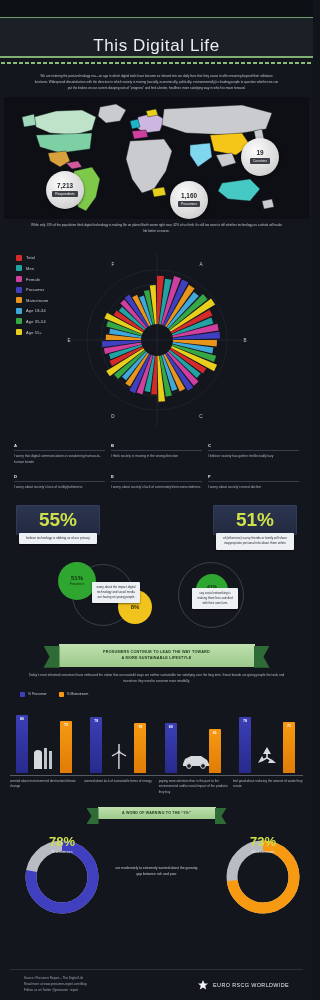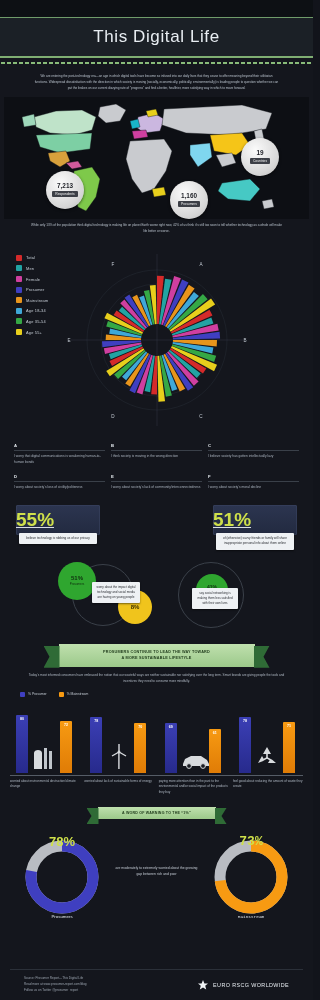--- a/index.html
+++ b/index.html
@@ -10,21 +10,21 @@
     color:#d8dde4;
     overflow:hidden;
     position:relative;
   }
   .page { width:313px; height:1000px; position:relative; background:#14161d; }
 
   
   .topbar { height:18px; background:#0d1014; border-bottom:1px solid #6f9c6a; }
   .titleband {
     height:40px; background:#1b2026;
-    display:flex; align-items:center; justify-content:center;
+    display:flex; align-items:flex-end; justify-content:center;
     border-bottom:2px solid #7fae72;
   }
   .titleband h1 {
     font-size:17px; font-weight:400; letter-spacing:.6px; color:#e8edf2;
   }
   .wave {
     height:6px;
     background:
       radial-gradient(circle at 3px 6px, #8fc47e 2.2px, transparent 2.4px) repeat-x;
     background-size:6px 6px;
@@ -77,23 +77,22 @@
     font-size:4.2px; color:#e6ebf0; font-weight:bold;
     border-bottom:.5px solid #3a4049; padding-bottom:2px; margin-bottom:3px;
   }
   .q .txt { font-size:3.3px; line-height:1.75; color:#aab3be; }
 
   
   .pcards { display:flex; justify-content:space-between; padding:14px 16px 0; }
   .pcard { width:84px; }
   .pcard .box {
     background:linear-gradient(#2c3550,#222a40);
-    border-radius:2px; padding:5px 0 6px; text-align:left;
+    border-radius:2px; padding:5px 0 6px; text-align:center;
     box-shadow:inset 0 0 0 .5px #3d4765;
-    text-decoration:underline;
   }
   .pcard .pct { font-size:19px; font-weight:bold; color:#cfe04a; line-height:1; }
   .pcard .cap {
     background:#eef1f4; color:#2a2d33; font-size:3.1px; line-height:1.7;
     text-align:center; padding:3px 4px; margin:-2px 3px 0;
     border-radius:1px; box-shadow:0 1px 2px rgba(0,0,0,.5);
   }
 
   
   .cluster { position:relative; height:78px; margin-top:6px; }
@@ -156,24 +155,24 @@
   }
   .warn:before, .warn:after {
     content:""; position:absolute; top:1px; width:12px; height:16px; background:#2f6b36;
   }
   .warn:before { left:-11px; clip-path:polygon(0 0,100% 0,100% 100%,0 100%,5px 50%); }
   .warn:after  { right:-11px; clip-path:polygon(0 0,100% 0,calc(100% - 5px) 50%,100% 100%,0 100%); }
 
   .donuts { position:relative; height:104px; }
   .donut { position:absolute; width:84px; height:84px; top:6px; }
   .donut.left { left:20px; }
-  .donut.right { right:20px;font-family:Liberation Mono, monospace; }
+  .donut.right { right:8px; }
   .donut .inner {
     position:absolute; inset:0; display:flex; flex-direction:column;
-    align-items:center; justify-content:space-between;
+    align-items:center; justify-content:flex-start;
   }
   .donut .dn { font-size:13px; font-weight:bold; color:#cfe04a; line-height:1; }
   .donut .dl { font-size:4.4px; color:#dfe5eb; margin-top:1px; }
   .midtext {
     position:absolute; left:50%; top:36px; transform:translateX(-50%);
     width:86px; text-align:center; font-size:3.4px; line-height:1.9; color:#c3cad3;
   }
 
   
   .footer {

